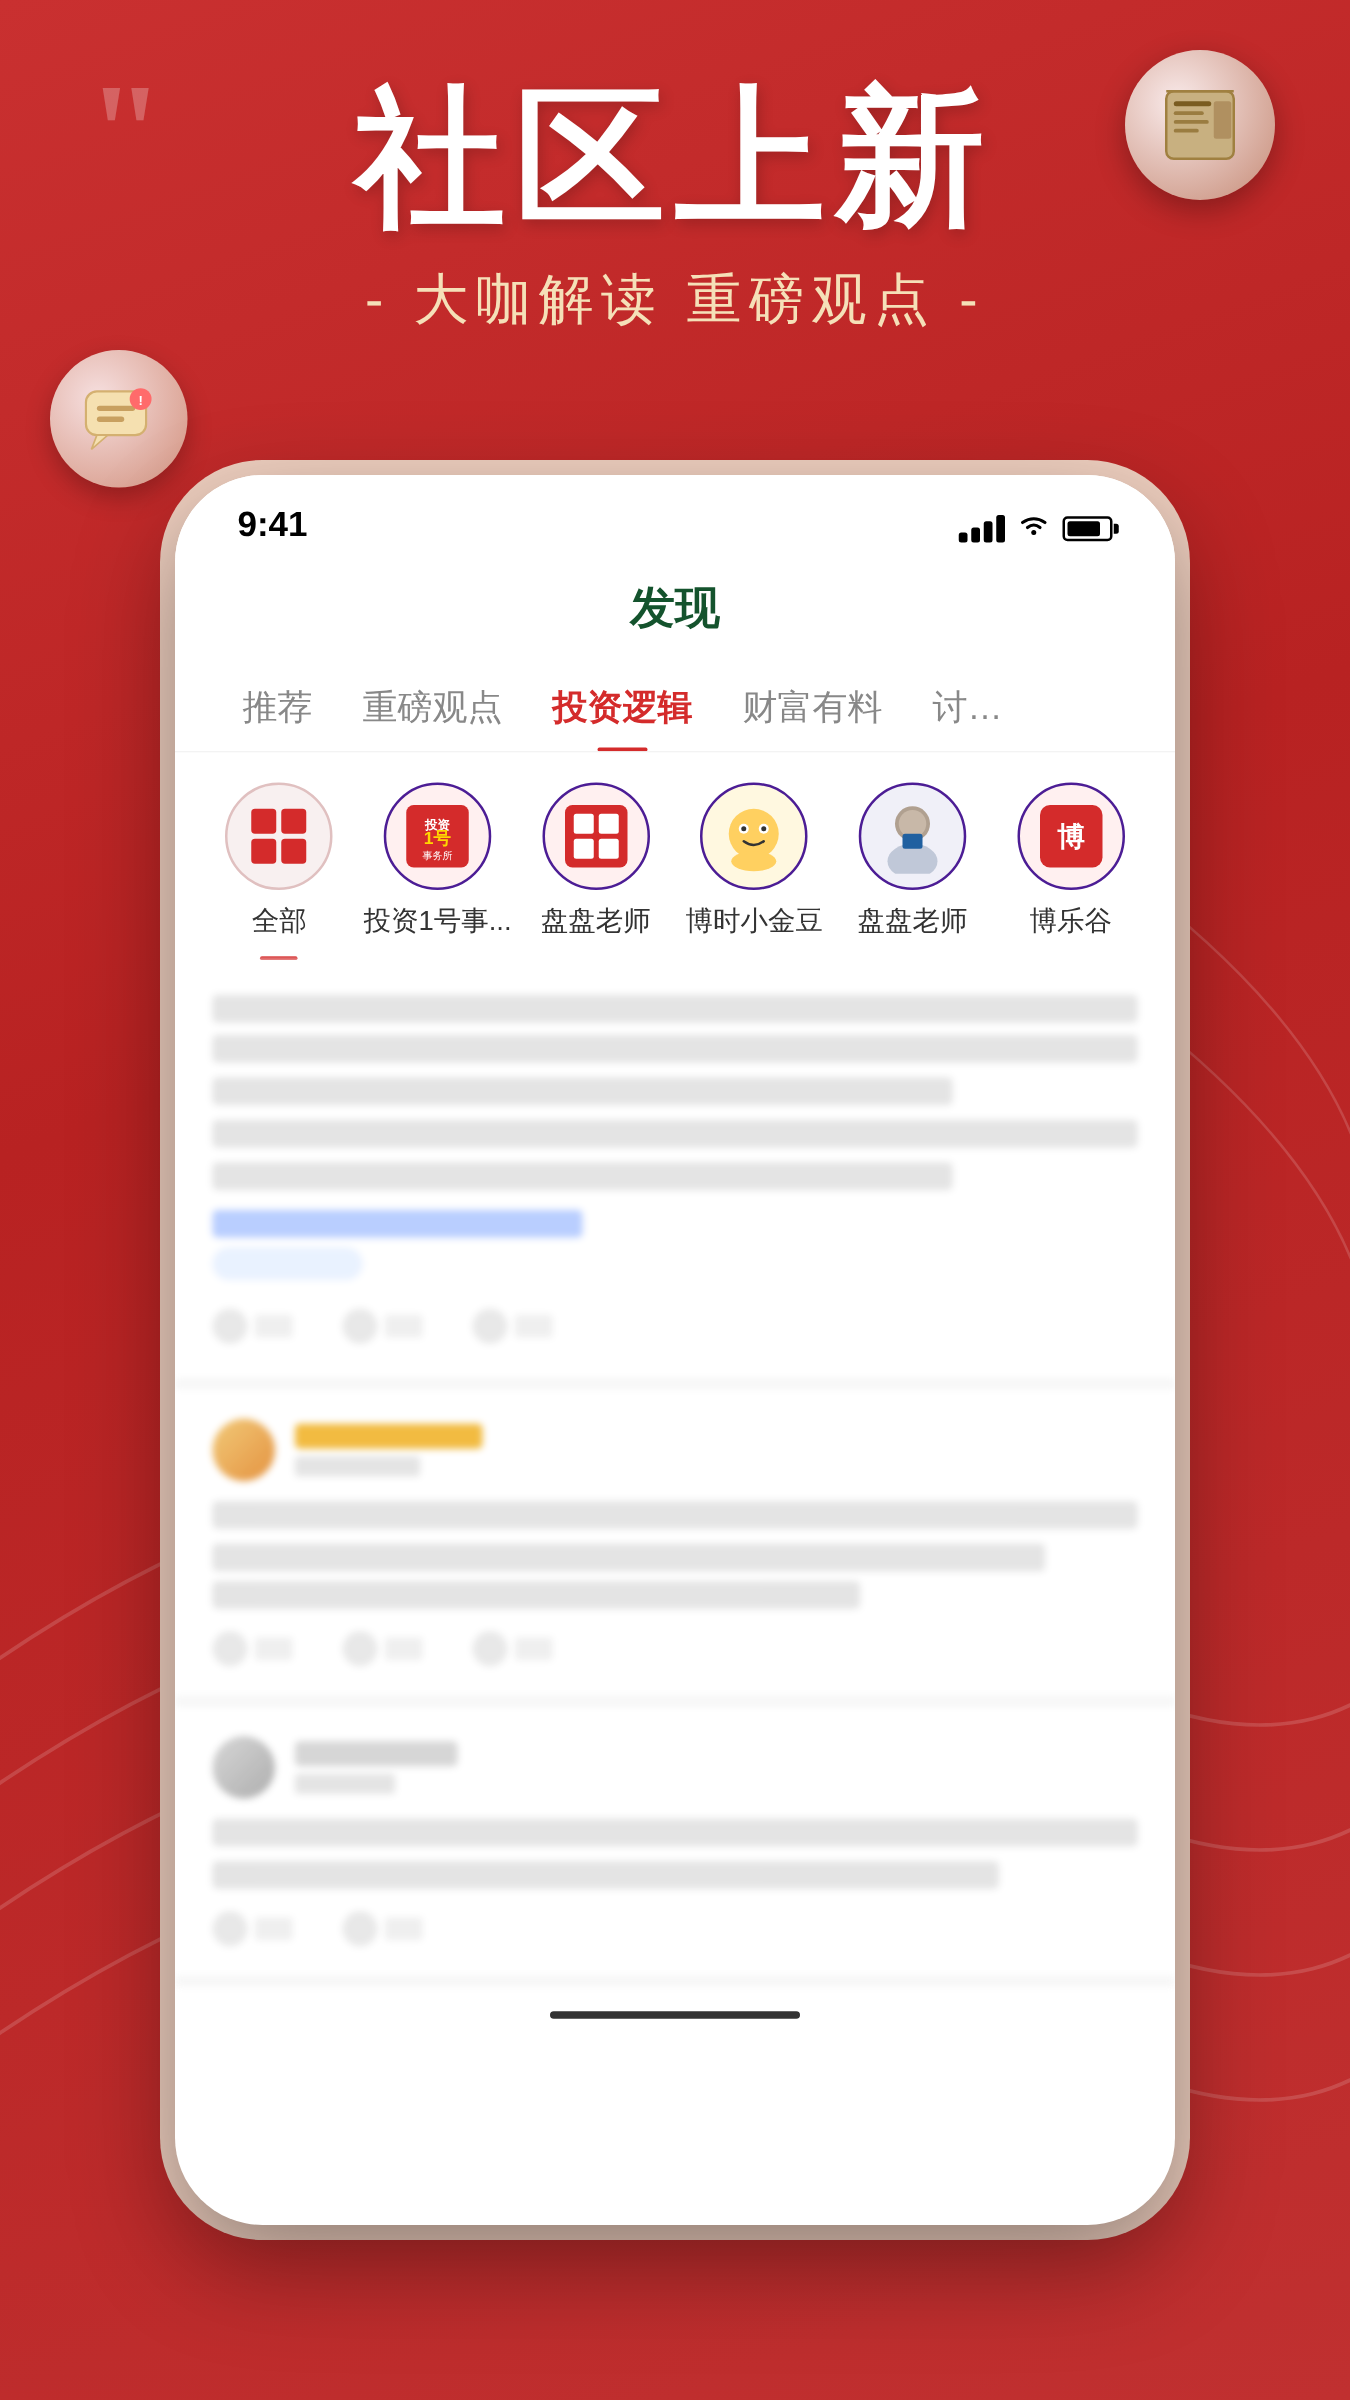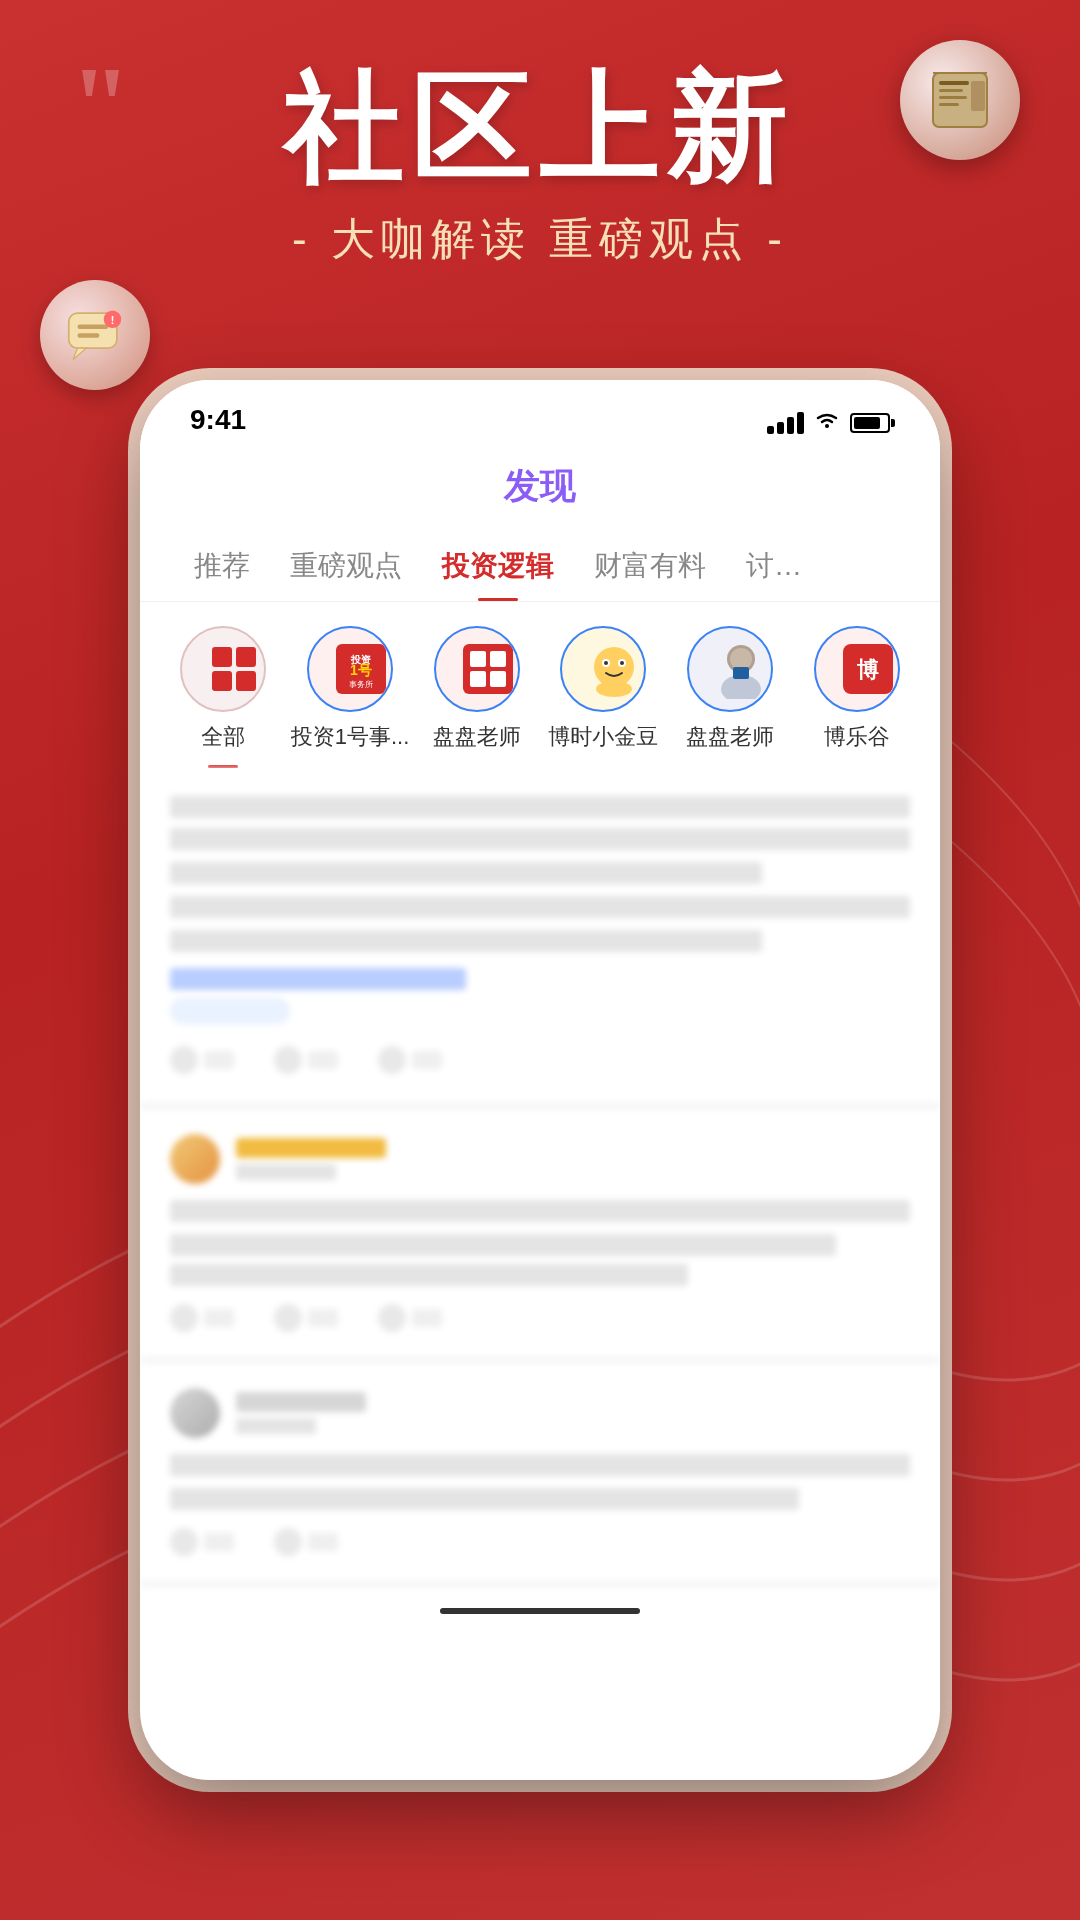--- a/index.html
+++ b/index.html
@@ -167,21 +167,21 @@
 
     
     .app-header {
       text-align: center;
       padding: 16px 0 20px;
       background: #fff;
     }
     .app-title {
       font-size: 36px;
       font-weight: 600;
-      color: #8b5cf6;
+      color: #14532d;
       text-align: right;
     }
 
     
     .tab-nav {
       display: flex;
       align-items: center;
       padding: 0 34px;
       border-bottom: 1px solid #f0f0f0;
       background: #fff;
@@ -240,24 +240,24 @@
       background: #d42b2b;
       border-radius: 2px;
     }
     .cat-icon {
       width: 86px;
       height: 86px;
       border-radius: 50%;
       background: #f5f5f5;
       display: flex;
       align-items: center;
-      justify-content: flex-end;
+      justify-content: center;
       margin-bottom: 10px;
       overflow: hidden;
-      border: 2px solid #3b82f6;
+      border: 2px solid #4c1d95;
     }
     .cat-icon svg {
       width: 60px;
       height: 60px;
     }
     .cat-label {
       font-size: 22px;
       color: #333;
       text-align: center;
       white-space: nowrap;

